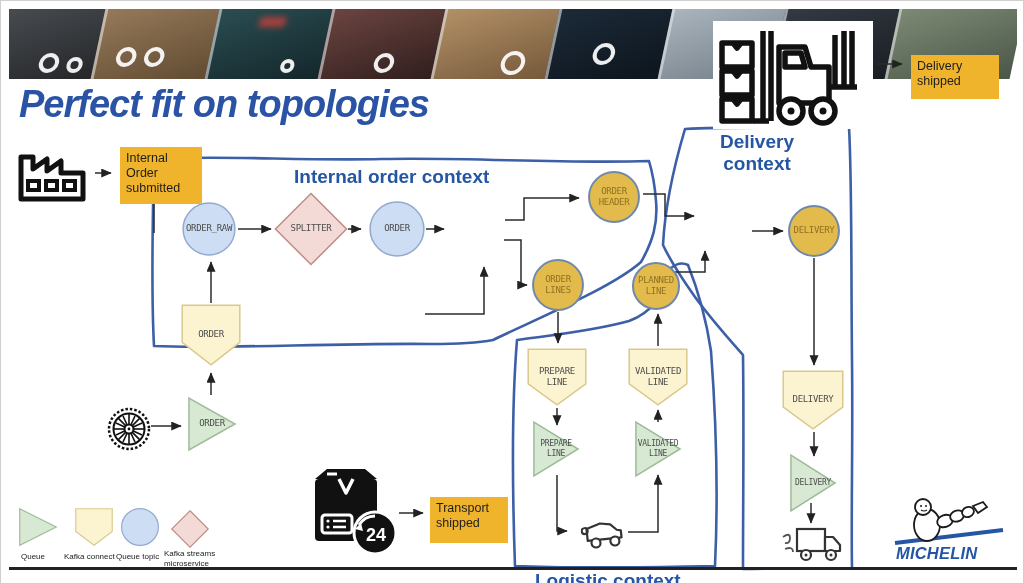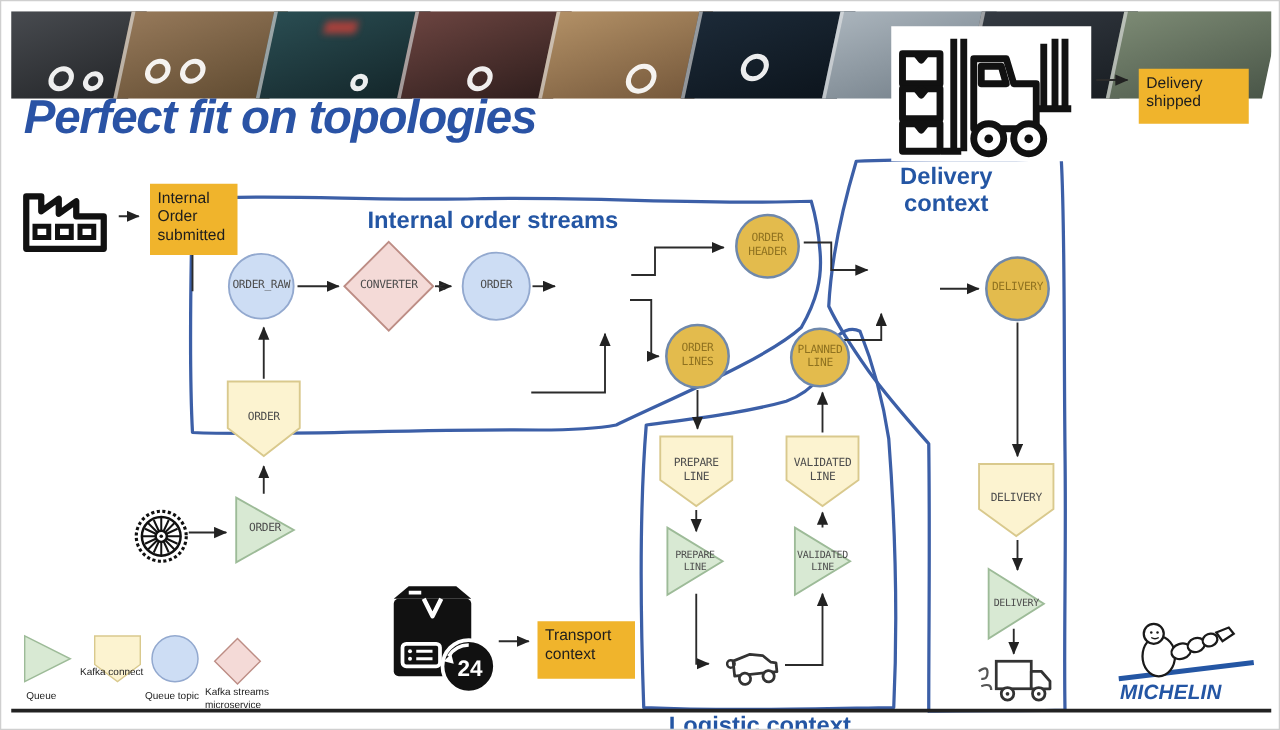--- a/index.html
+++ b/index.html
@@ -8,21 +8,21 @@
 
   
   .banner { position:absolute; left:8px; top:8px; width:1008px; height:70px; display:flex; overflow:hidden; }
   .seg { flex:1 0 auto; width:118px; margin-left:-12px; transform:skewX(-12deg); position:relative;
          border-left:3px solid rgba(255,255,255,.55); background:linear-gradient(160deg,var(--g1),var(--g2)); }
   .seg:first-child { margin-left:-24px; border-left:none; }
   .tire { position:absolute; width:20px; height:20px; border:4px solid #fff; border-radius:50%; opacity:.92; }
   .glow { position:absolute; width:26px; height:10px; background:#c9413a; filter:blur(3px); opacity:.8; }
 
   
-  .title { position:absolute; left:18px; top:72px; font-size:38px; font-weight:bold; font-style:italic;
+  .title { position:absolute; left:18px; top:82px; font-size:38px; font-weight:bold; font-style:italic;
            color:#2a53a5; letter-spacing:-1px; }
   .ctx-label { position:absolute; font-size:19px; font-weight:bold; color:#2456a4; white-space:pre-line; }
 
   
   .sticker { position:absolute; background:#f0b42c; color:#1d1d1d; font-size:12.5px; line-height:1.2;
              padding:4px 6px; white-space:pre-line; }
 
   
   .node { position:absolute; }
   .node .shape { position:absolute; inset:0; width:100%; height:100%; overflow:visible; }
@@ -147,21 +147,21 @@
   <div class="node topic" style="left:181px;top:201px;width:54px;height:54px">
     <svg class="shape" viewBox="0 0 100 100" preserveAspectRatio="none">
         <circle class="s" cx="50" cy="50" r="48"></circle>
       </svg>
     <span class="lbl">ORDER_RAW</span>
   </div>
   <div class="node stream" style="left:273px;top:191px;width:74px;height:74px">
     <svg class="shape" viewBox="0 0 100 100" preserveAspectRatio="none">
         <polygon class="s" points="50,2 98,50 50,98 2,50"></polygon>
       </svg>
-    <span class="lbl">CONVERTER</span>
+    <span class="lbl">SPLITTER</span>
   </div>
   <div class="node topic" style="left:368px;top:200px;width:56px;height:56px">
     <svg class="shape" viewBox="0 0 100 100" preserveAspectRatio="none">
         <circle class="s" cx="50" cy="50" r="48"></circle>
       </svg>
     <span class="lbl">ORDER</span>
   </div>
   <div class="node connect" style="left:180px;top:303px;width:60px;height:62px">
     <svg class="shape" viewBox="0 0 100 100" preserveAspectRatio="none">
         <polygon class="s" points="2,2 98,2 98,62 50,98 2,62"></polygon>
@@ -238,30 +238,30 @@
       </svg>
     <span class="lbl">DELIVERY</span>
   </div>
   <div class="node queue" style="left:789px;top:453px;width:46px;height:58px">
     <svg class="shape" viewBox="0 0 100 100" preserveAspectRatio="none">
         <polygon class="s" points="2,2 98,50 2,98"></polygon>
       </svg>
     <span class="lbl" style="font-size:8px">DELIVERY</span>
   </div>
 
-  <div class="ctx-label" style="left:293px;top:165px">Internal order streams</div>
+  <div class="ctx-label" style="left:293px;top:165px">Internal order context</div>
   <div class="ctx-label" style="left:700px;top:130px;width:112px;text-align:center">Delivery
 context</div>
   <div class="ctx-label" style="left:534px;top:569px">Logistic context</div>
 
-  <div class="sticker" style="left:119px;top:146px;width:70px;height:57px">Internal
+  <div class="sticker" style="left:119px;top:146px;width:82px;height:57px">Internal
 Order
 submitted</div>
   <div class="sticker" style="left:429px;top:496px;width:78px;height:46px">Transport
-context</div>
+shipped</div>
   <div class="sticker" style="left:910px;top:54px;width:88px;height:44px">Delivery
 shipped</div>
 
   <svg class="icon" style="left:12px;top:142px" width="82" height="62" viewBox="0 0 82 62">
     <path d="M8 56 V14 H20 V26 L34 16 V28 L48 18 V30 H70 V56 Z" fill="none" stroke="#111" stroke-width="5" stroke-linejoin="round"></path>
     <rect x="15" y="38" width="11" height="9" fill="none" stroke="#111" stroke-width="4"></rect>
     <rect x="33" y="38" width="11" height="9" fill="none" stroke="#111" stroke-width="4"></rect>
     <rect x="51" y="38" width="11" height="9" fill="none" stroke="#111" stroke-width="4"></rect>
   </svg>
 
@@ -346,21 +346,21 @@
         <polygon points="2,2 98,50 2,98" fill="#d8e9d3" stroke="#9dbb98" stroke-width="3"></polygon>
       </svg>
   </div>
   <div class="legend-label" style="left:20px;top:551px">Queue</div>
 
   <div class="legend-item" style="left:74px;top:507px;width:38px;height:38px">
     <svg class="lshape" viewBox="0 0 100 100" preserveAspectRatio="none">
         <polygon points="2,2 98,2 98,62 50,98 2,62" fill="#fcf3d0" stroke="#d9c98d" stroke-width="3"></polygon>
       </svg>
   </div>
-  <div class="legend-label" style="left:63px;top:532px">Kafka connect</div>
+  <div class="legend-label" style="left:63px;top:551px">Kafka connect</div>
 
   <div class="legend-item" style="left:119px;top:506px;width:40px;height:40px">
     <svg class="lshape" viewBox="0 0 100 100" preserveAspectRatio="none">
         <circle cx="50" cy="50" r="46" fill="#cdddf4" stroke="#93a9cf" stroke-width="3"></circle>
       </svg>
   </div>
   <div class="legend-label" style="left:115px;top:551px">Queue topic</div>
 
   <div class="legend-item" style="left:170px;top:509px;width:38px;height:38px">
     <svg class="lshape" viewBox="0 0 100 100" preserveAspectRatio="none">

